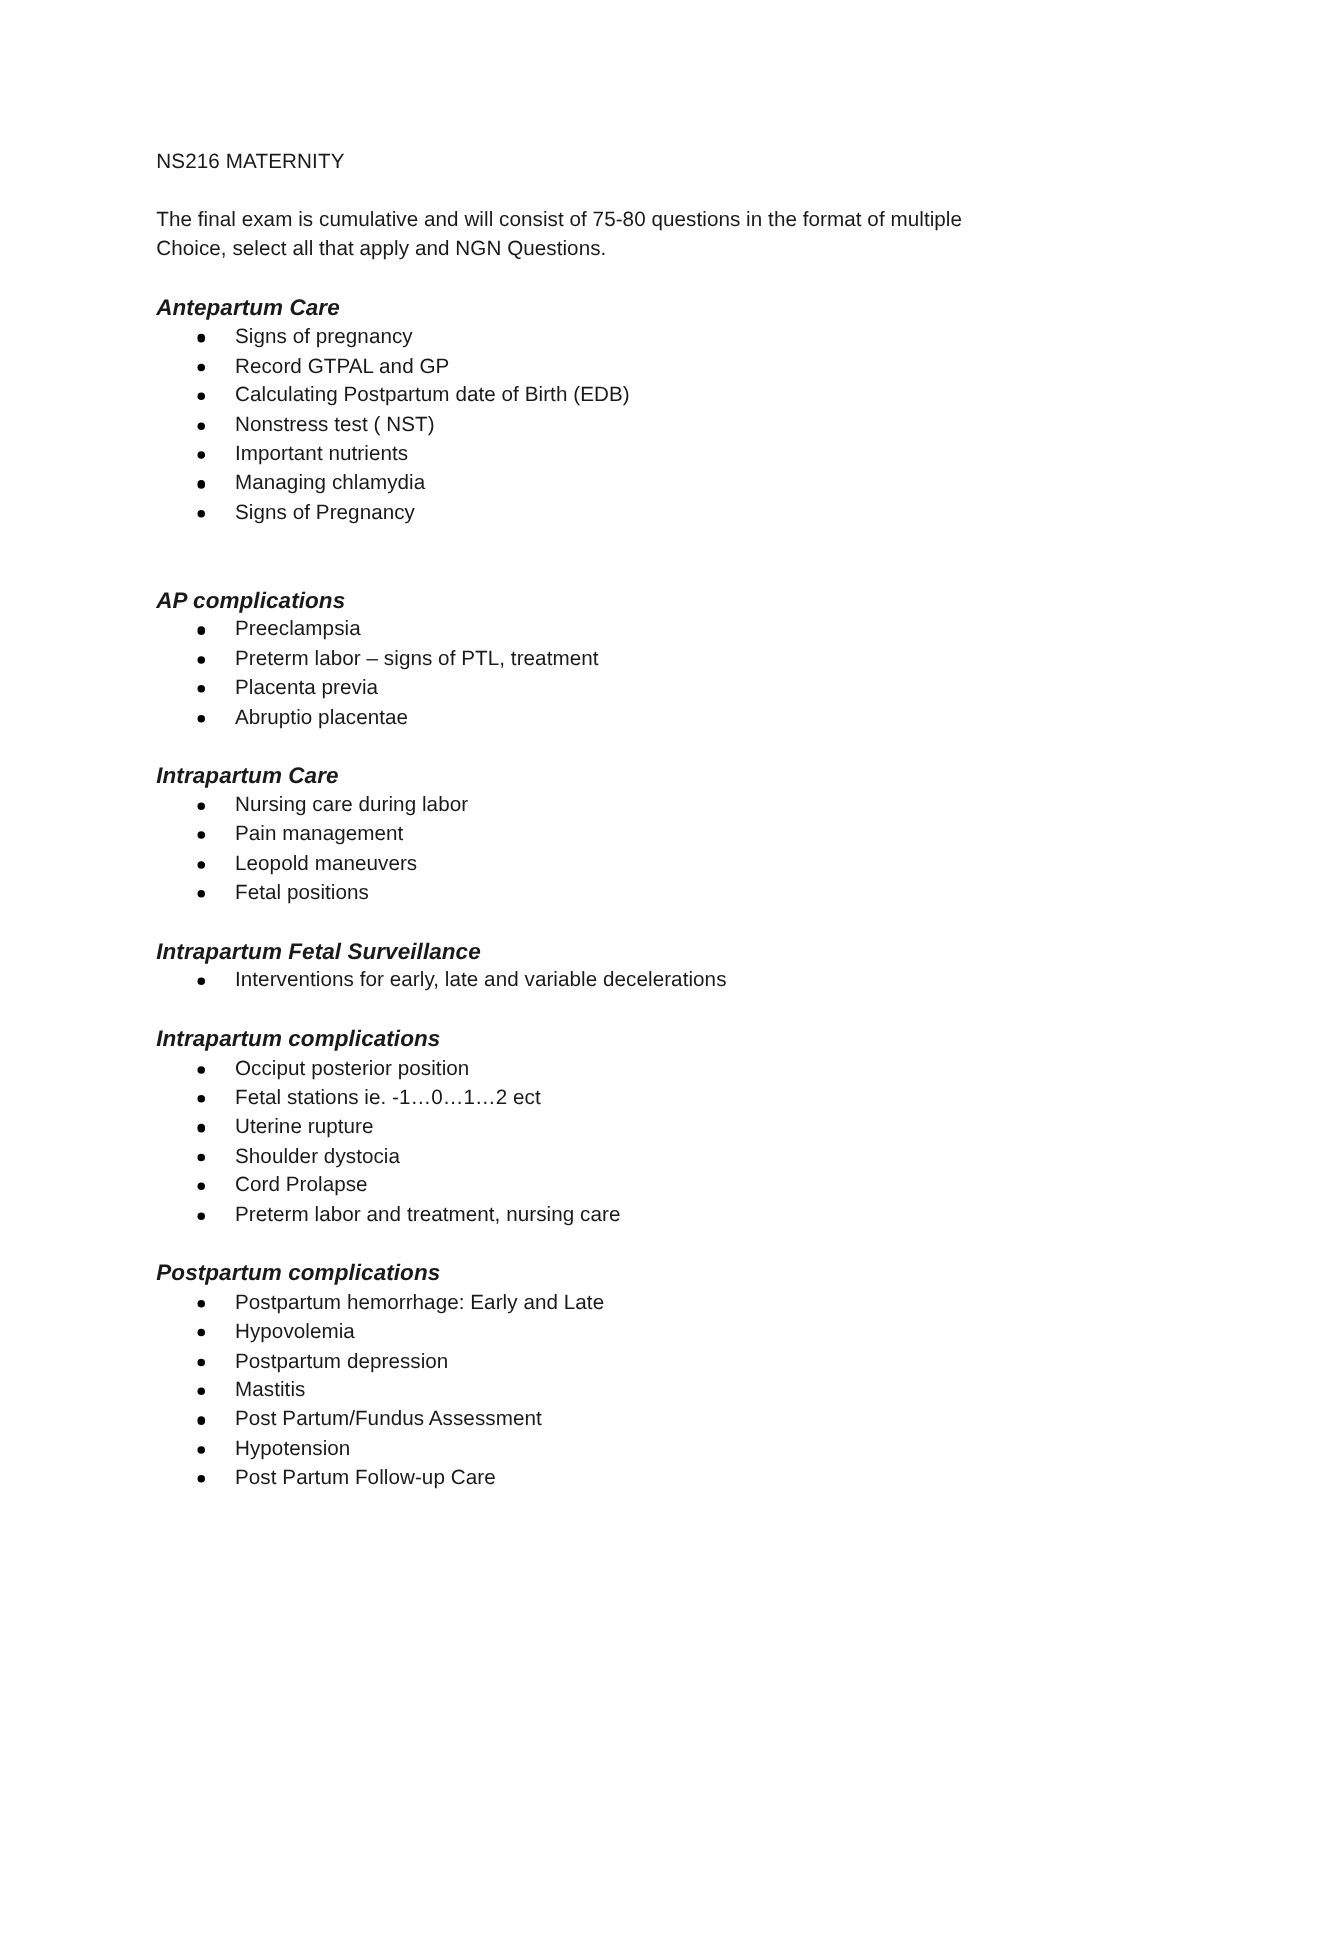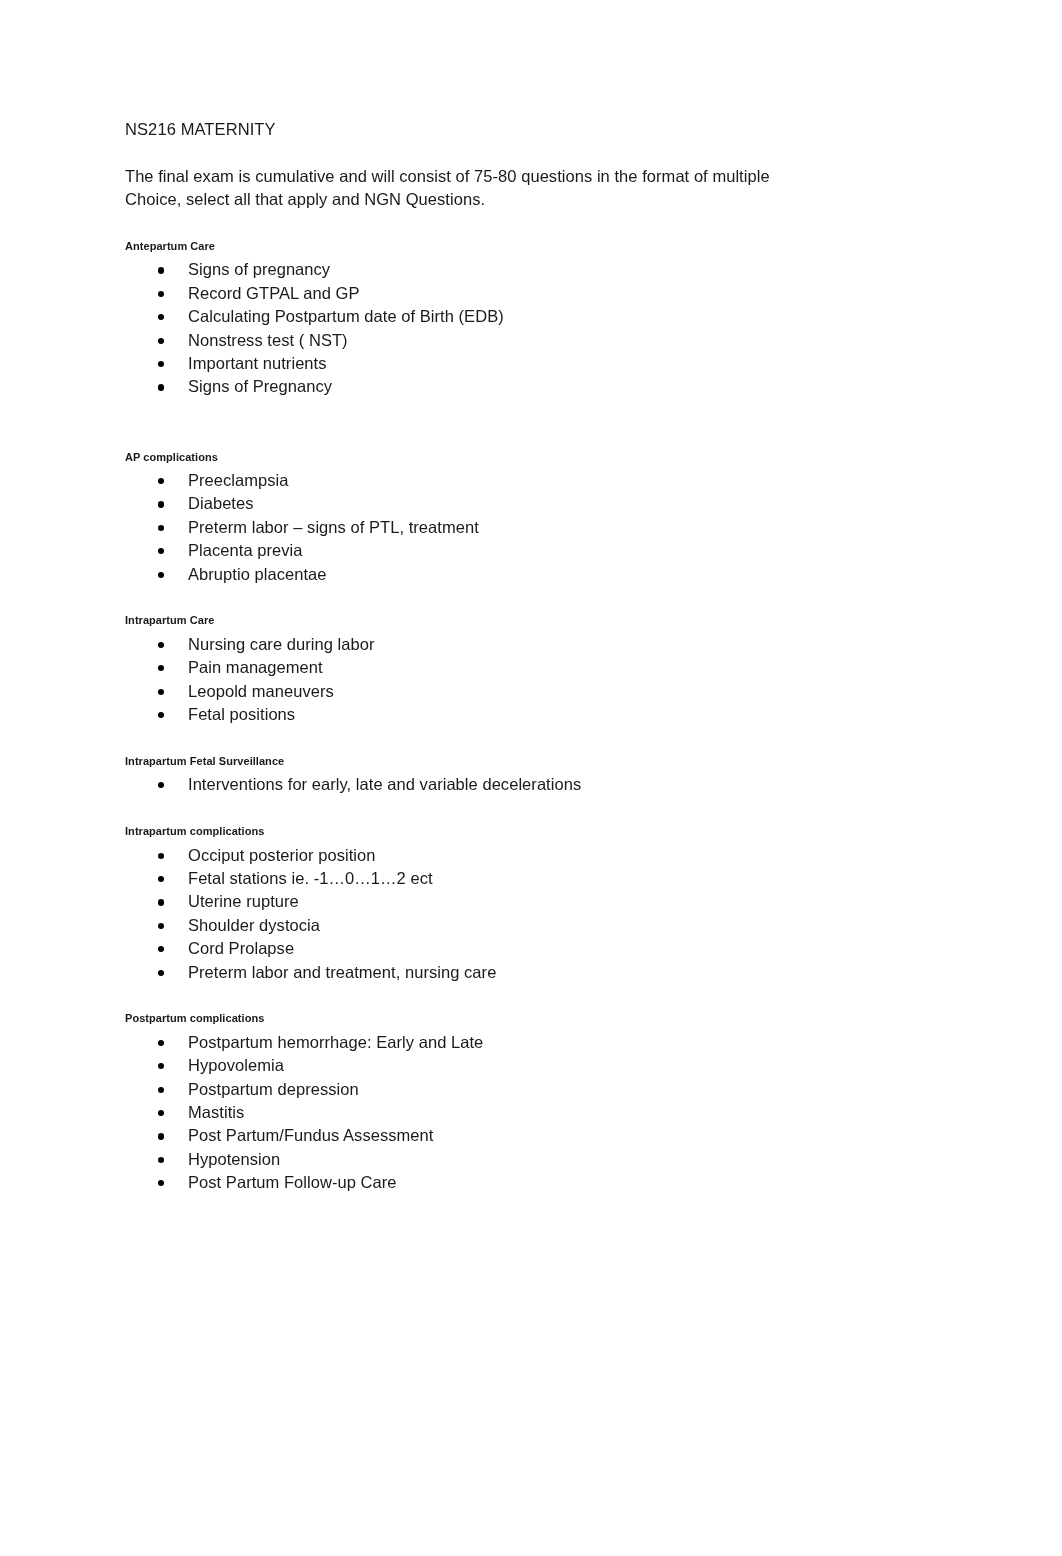--- a/index.html
+++ b/index.html
@@ -40,25 +40,26 @@
     font-size: 16.5px;
     line-height: 23.4px;
     font-weight: 400;
     margin: 0;
     letter-spacing: 0.05px;
   }
   .section {
     margin: 0;
   }
   .section-heading {
-    font-size: 11px;
+    font-size: 18px;
     line-height: 23.4px;
     font-weight: 700;
     margin: 0;
     letter-spacing: 0.05px;
+    font-style: italic;
   }
   ul.bullets {
     list-style: none;
     margin: 0;
     padding: 0;
   }
   ul.bullets li {
     position: relative;
     font-size: 16.5px;
     line-height: 23.4px;
@@ -107,29 +108,29 @@
 
     <div id="sections-container">
         <div class="section">
           <p class="section-heading">Antepartum Care</p>
           <ul class="bullets">
             <li><span class="bullet-glyph"></span><span>Signs of pregnancy</span></li>
             <li><span class="bullet-glyph"></span><span>Record GTPAL and GP</span></li>
             <li><span class="bullet-glyph"></span><span>Calculating Postpartum date of Birth (EDB)</span></li>
             <li><span class="bullet-glyph"></span><span>Nonstress test ( NST)</span></li>
             <li><span class="bullet-glyph"></span><span>Important nutrients</span></li>
+            <li><span class="bullet-glyph"></span><span>Managing chlamydia</span></li>
             <li><span class="bullet-glyph"></span><span>Signs of Pregnancy</span></li>
           </ul>
         </div>
         <div class="gap-2"></div>
         <div class="section">
           <p class="section-heading">AP complications</p>
           <ul class="bullets">
             <li><span class="bullet-glyph"></span><span>Preeclampsia</span></li>
-            <li><span class="bullet-glyph"></span><span>Diabetes</span></li>
             <li><span class="bullet-glyph"></span><span>Preterm labor – signs of PTL, treatment</span></li>
             <li><span class="bullet-glyph"></span><span>Placenta previa</span></li>
             <li><span class="bullet-glyph"></span><span>Abruptio placentae</span></li>
           </ul>
         </div>
         <div class="gap-1"></div>
         <div class="section">
           <p class="section-heading">Intrapartum Care</p>
           <ul class="bullets">
             <li><span class="bullet-glyph"></span><span>Nursing care during labor</span></li>

